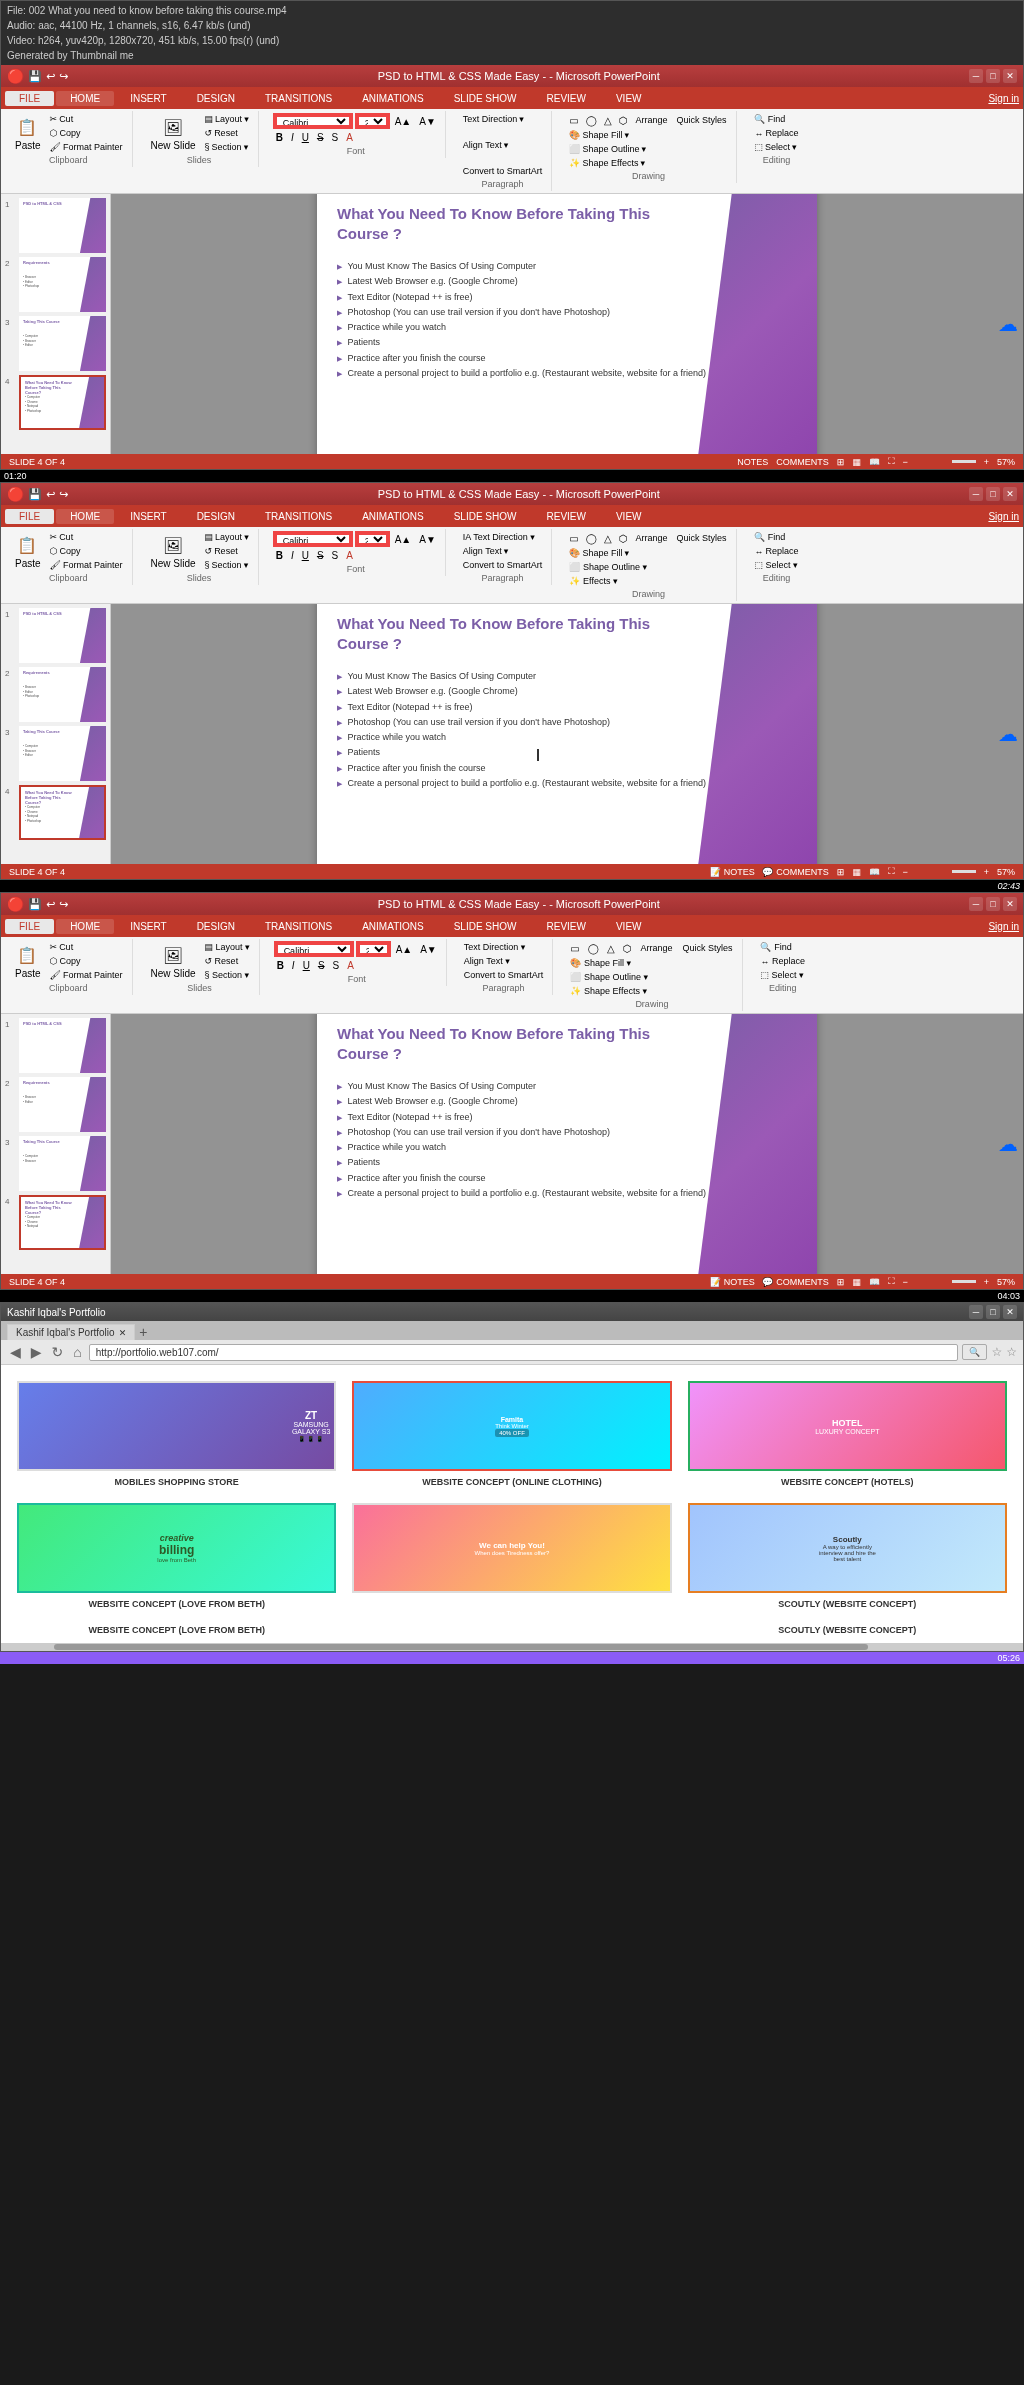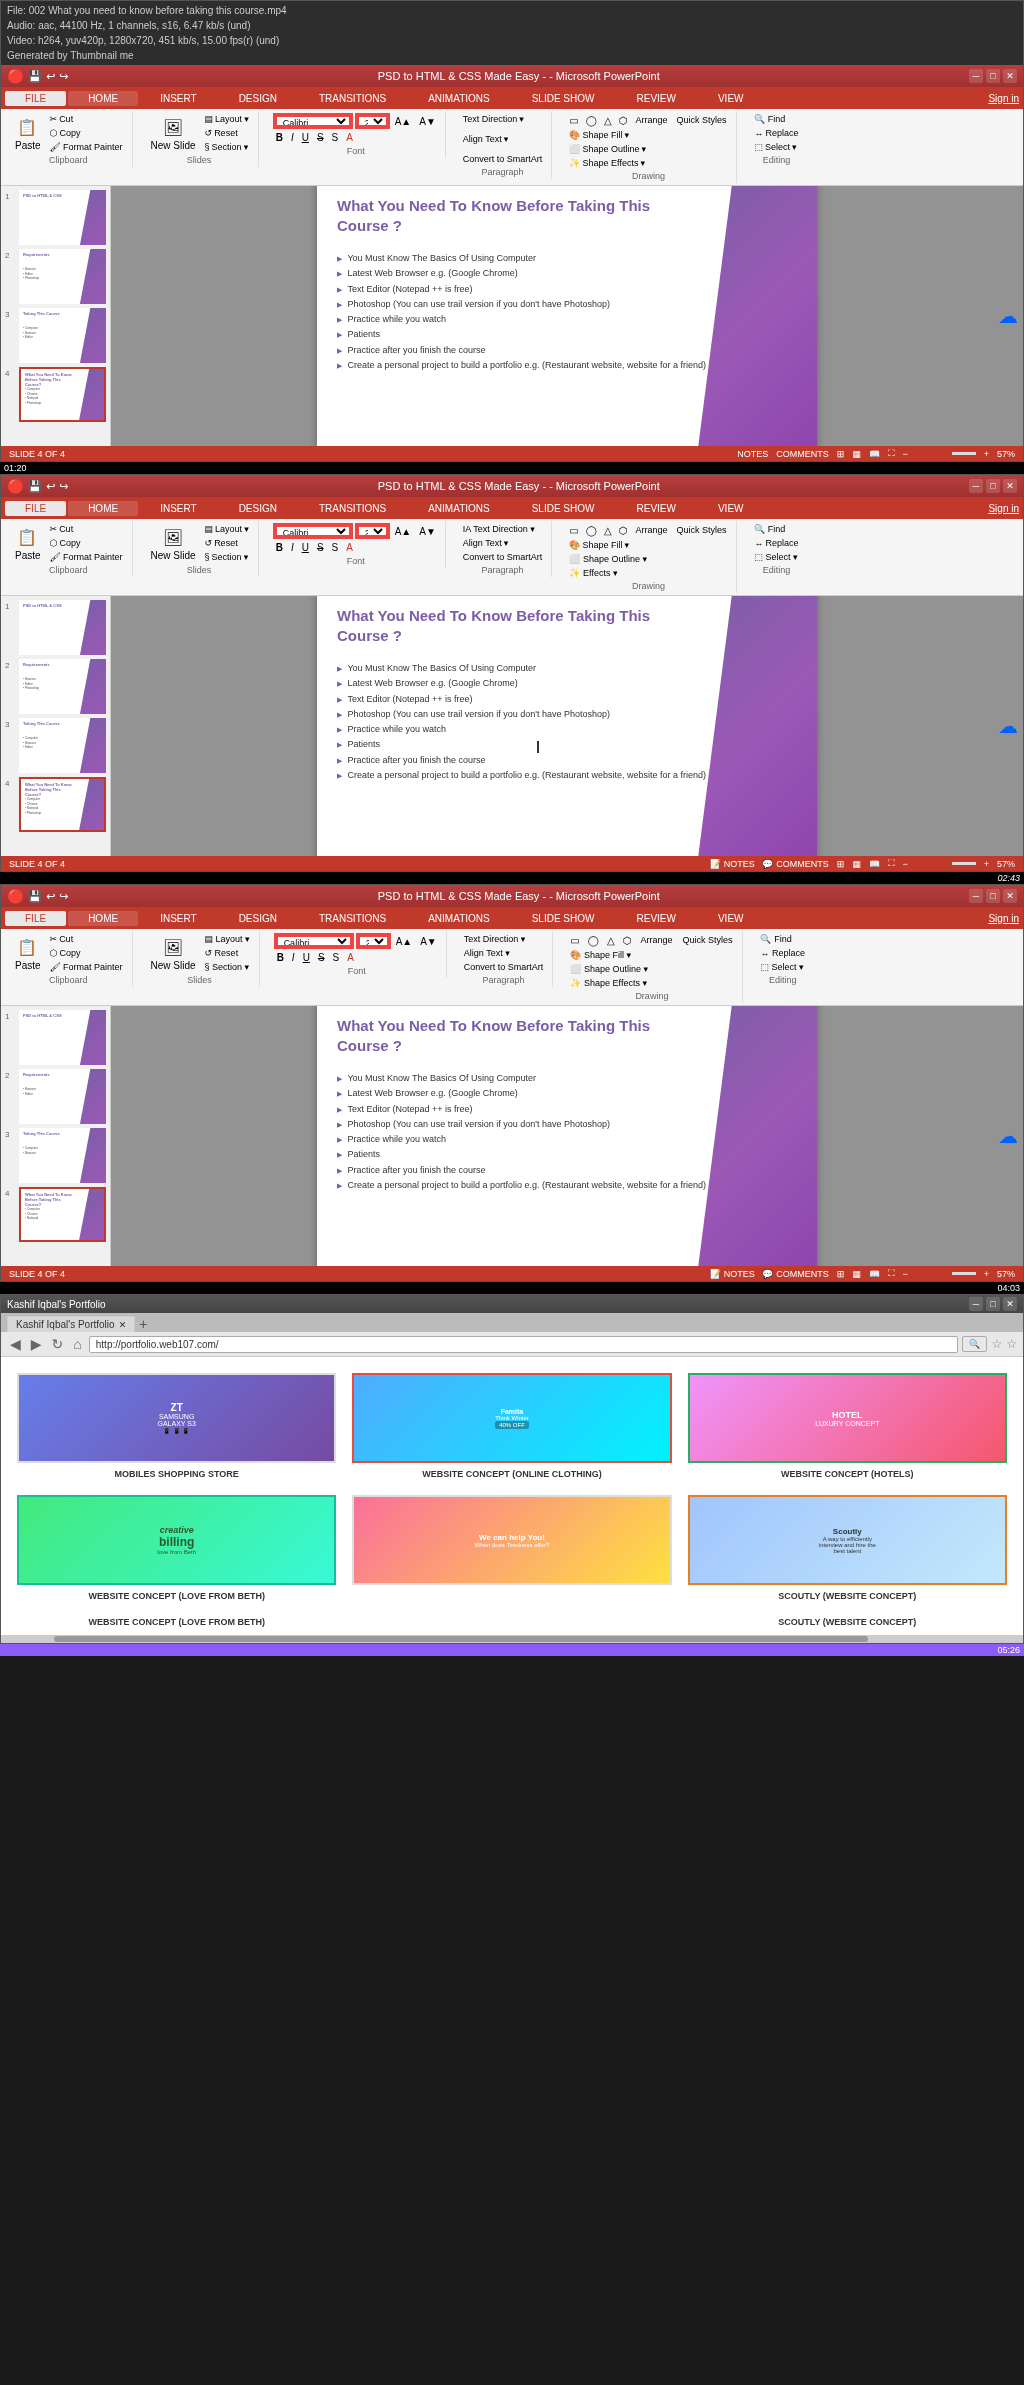--- a/index.html
+++ b/index.html
@@ -56,21 +56,21 @@
       display: flex;
       align-items: center;
       padding: 0 4px;
       gap: 2px;
       height: 22px;
     }
 
     .menu-item {
       color: white;
       font-size: 10px;
-      padding: 2px 20px;
+      padding: 2px 14px;
       cursor: pointer;
       border-radius: 2px;
     }
 
     .menu-item.active-tab {
       background: #e8e8e8;
       color: #c0392b;
     }
 
     
@@ -318,21 +318,21 @@
       font-size: 9px;
       font-weight: bold;
       text-align: center;
       color: #333;
     }
 
     
     .thumb-mobile {
       background: linear-gradient(135deg, #667eea 0%, #764ba2 100%);
       width: 100%; height: 100%;
-      display: flex; align-items: center; justify-content: center;
+      display: flex; align-items: center; justify-content: flex-end;
       color: white; font-size: 8px; text-align: center;
       padding: 4px;
     }
 
     .thumb-hotel {
       background: linear-gradient(135deg, #f093fb 0%, #f5576c 100%);
       width: 100%; height: 100%;
       display: flex; align-items: center; justify-content: center;
       color: white; font-size: 8px; text-align: center;
     }
@@ -534,21 +534,21 @@
           <button class="fmt-btn" style="text-decoration:underline;">U</button>
           <button class="fmt-btn" style="text-decoration:line-through;">S</button>
           <button class="fmt-btn">S</button>
           <button class="fmt-btn" style="color:#c0392b;">A</button>
         </div>
       </div>
       <span class="ribbon-group-label">Font</span>
     </div>
 
     <div class="ribbon-group">
-      <div style="display:flex;flex-direction:column;gap:8px;">
+      <div style="display:flex;flex-direction:column;gap:14px;">
         <div class="ribbon-row">
           <button class="ribbon-small-btn"><span>Text Direction</span> ▾</button>
         </div>
         <div class="ribbon-row">
           <button class="ribbon-small-btn"><span>Align Text</span> ▾</button>
         </div>
         <div class="ribbon-row">
           <button class="ribbon-small-btn">
               <span>Convert to SmartArt</span>
             </button>

